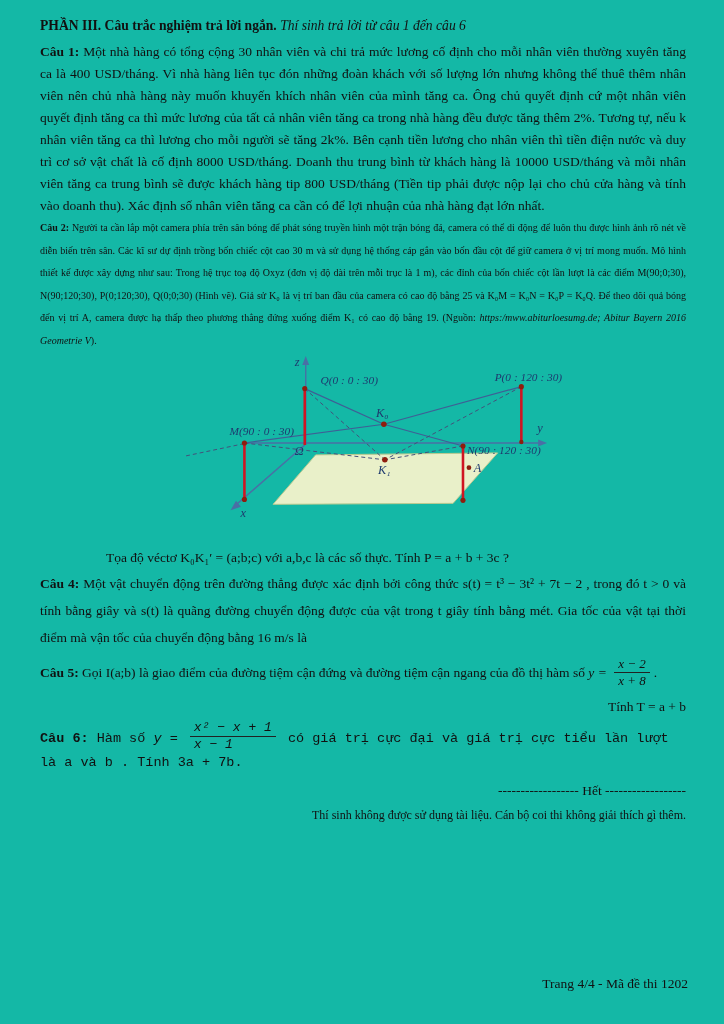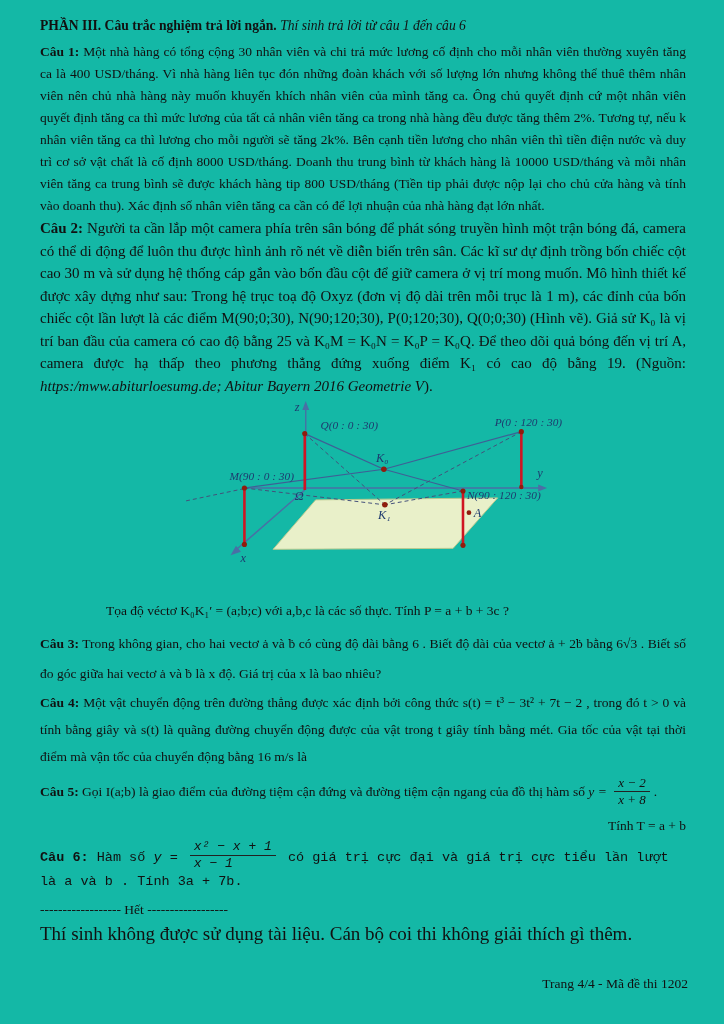--- a/index.html
+++ b/index.html
@@ -11,38 +11,38 @@
     color:#111;
     box-sizing:border-box;
     padding:14px 38px 0 40px;
     overflow:hidden;
   }
   p{margin:0;}
   .hdr{font-size:13.6px;line-height:24px;margin-bottom:3px;text-align:justify;}
   .hdr .b{font-weight:bold;}
   .hdr .i{font-style:italic;}
   .para{font-size:13.5px;line-height:22px;text-align:justify;}
-  .para2{font-size:15px;line-height:22.5px;text-align:justify;}
+  .para2{font-size:10px;line-height:22.5px;text-align:justify;}
   .qlabel{font-weight:bold;}
   .src{font-style:italic;}
   .figwrap{position:relative;height:180px;margin-top:2px;}
   .figwrap svg{position:absolute;left:142px;top:0;}
-  .caption{font-size:13.5px;line-height:24px;margin-top:20px;padding-left:66px;text-align:left;}
+  .caption{font-size:13.5px;line-height:24px;margin-top:12px;padding-left:66px;text-align:left;}
   .q3{font-size:13.5px;line-height:30px;margin-top:6px;text-align:justify;}
   .q4{font-size:13.5px;line-height:27px;text-align:justify;}
   .q5a{font-size:13.5px;margin-top:2px;height:42px;display:flex;align-items:center;text-align:left;}
   .q5b{font-size:13.5px;line-height:24px;text-align:right;}
   .q6{font-size:13.5px;height:54px;display:flex;align-items:center;text-align:left;font-family:Liberation Mono, monospace;}
   .mi{font-style:italic;}
   .frac{display:inline-block;vertical-align:middle;text-align:left;font-style:italic;line-height:1.2;margin:0 4px;position:relative;top:-2px;font-size:13px;}
   .frac .num{display:block;padding:0 4px;border-bottom:1.2px solid #222;}
   .frac .den{display:block;padding:0 4px;}
-  .center{text-align:left;}
+  .center{text-align:right;}
   .het{font-size:13.5px;line-height:24px;margin-top:6px;}
-  .note{font-size:19px;line-height:24px;}
+  .note{font-size:12px;line-height:24px;}
   .pagefoot{position:absolute;right:36px;top:976px;font-size:13.5px;}
   
   .ax{stroke:#4a6fa5;stroke-width:1.4;fill:none;}
   .ah{fill:#4a6fa5;stroke:none;}
   .cable{stroke:#3f5f96;stroke-width:1.2;fill:none;}
   .dsh{stroke:#44507a;stroke-width:1;fill:none;stroke-dasharray:4 3;}
   .pole{stroke:#d01522;stroke-width:2.6;fill:none;}
   .dot{fill:#8f1d0e;stroke:none;}
   .fplane{fill:#e9f0c9;stroke:#bcca90;stroke-width:1;}
   .flab{fill:#1e3a6e;font-family:"Liberation Serif","DejaVu Serif",serif;font-style:italic;font-size:11.5px;}
@@ -119,21 +119,20 @@
         <text class="flab" x="286" y="101">N(90 : 120 : 30)</text>
         <text class="flab2" x="194" y="64">K₀</text>
         <text class="flab2" x="196" y="121">K₁</text>
         <text class="flab2" x="293" y="119">A</text>
       </g>
     </svg>
   </div>
 
   <p class="caption">Tọa độ véctơ K₀K₁′ = (a;b;c) với a,b,c là các số thực. Tính P = a + b + 3c ?</p>
 
-  <p class="q3"><span class="qlabel">Câu 3:</span> <span>Trong không gian, cho hai vectơ ȧ và ḃ có cùng độ dài bằng 6 . Biết độ dài của vectơ ȧ + 2ḃ bằng 6√3 . Biết số đo góc giữa hai vectơ ȧ và ḃ là x độ. Giá trị của x là bao nhiêu?</span></p>
 
   <p class="q4"><span class="qlabel">Câu 4:</span> <span>Một vật chuyển động trên đường thẳng được xác định bởi công thức s(t) = t³ − 3t² + 7t − 2 , trong đó t &gt; 0 và tính bằng giây và s(t) là quãng đường chuyển động được của vật trong t giây tính bằng mét. Gia tốc của vật tại thời điểm mà vận tốc của chuyển động bằng 16 m/s là</span></p>
 
   <div class="q5a">
       <span><span class="qlabel">Câu 5:</span> <span>Gọi I(a;b) là giao điểm của đường tiệm cận đứng và đường tiệm cận ngang của đồ thị hàm số </span><span class="mi">y = </span><span class="frac"><span class="num">x − 2</span><span class="den">x + 8</span></span><span>.</span></span>
     </div>
 
   <p class="q5b">Tính T = a + b</p>
 
   <div class="q6">

